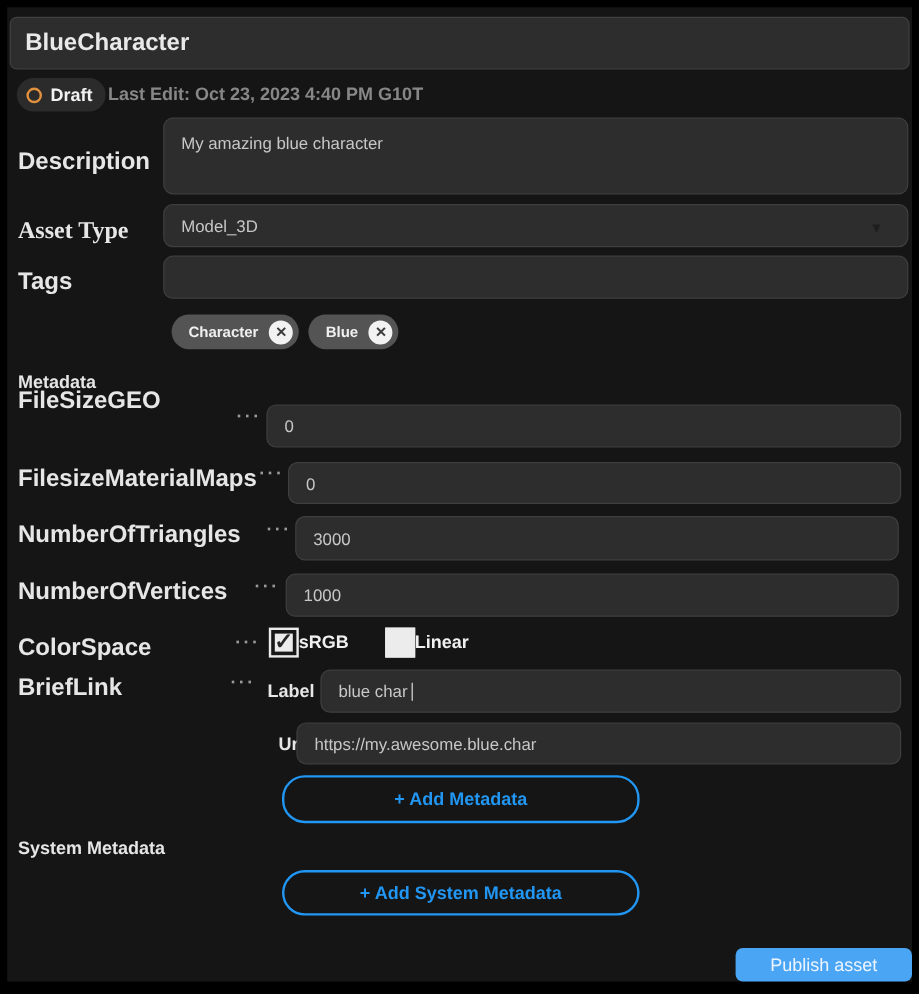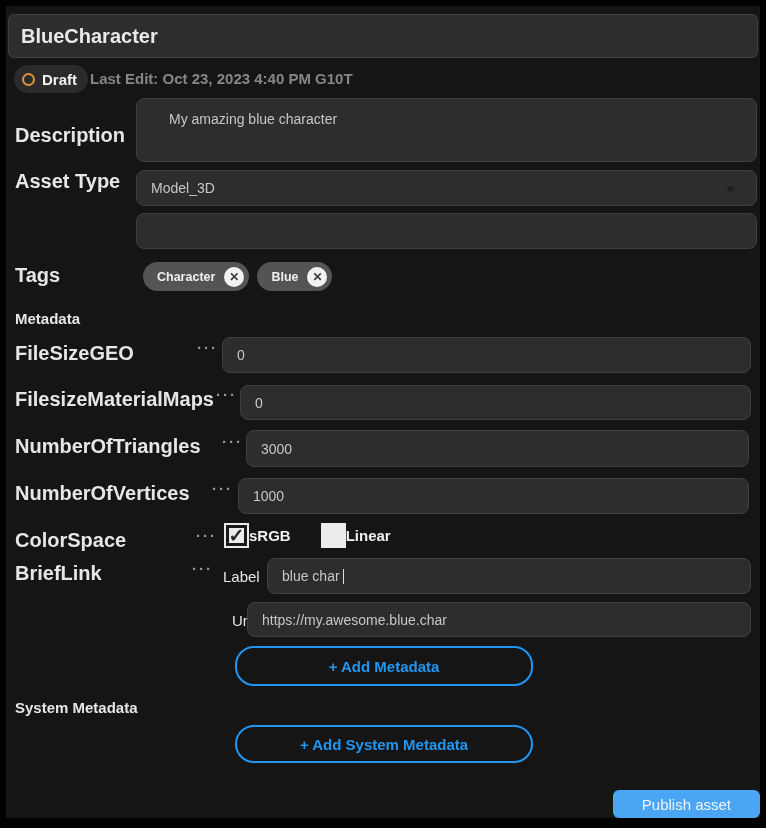--- a/index.html
+++ b/index.html
@@ -22,21 +22,21 @@
     border-radius: 50%; }
   .status-label { color: #f2f2f2; font-size: 15px; font-weight: bold; }
   .last-edit { left: 84px; top: 59px; height: 28px; line-height: 28px;
     color: #878787; font-size: 15px; font-weight: 600; }
 
   .field-label { color: #e6e6e6; font-size: 20px; font-weight: bold; }
   .section-label { color: #e6e6e6; font-size: 15px; font-weight: bold; }
 
   .box { background: #2d2d2d; border: 1px solid #3f3f3f; border-radius: 8px;
     color: #c7c7c7; font-size: 14px; font-family: "Liberation Sans", sans-serif; }
-  textarea.box { resize: none; padding: 12px 32px; outline: none; }
+  textarea.box { resize: none; padding: 12px 14px; outline: none; }
   input.box { padding: 0 14px; outline: none; }
 
   .select-box { display: flex; align-items: center; padding: 0 14px; }
   .chevron { position: absolute; right: 22px; top: 10px; color: #1e1e1e;
     font-size: 14px; }
 
   
   .chips { left: 137px; top: 256px; display: flex; gap: 8px; }
   .chip { height: 29px; background: #545454; border-radius: 15px;
     display: flex; align-items: center; gap: 9px; padding: 0 5px 0 14px; }
@@ -52,21 +52,21 @@
     background: #181818; display: flex; align-items: center; justify-content: center;
     position: relative; }
   .checkbox .inner { width: 15px; height: 15px; background: #ececec; display: none; }
   .checkbox .glyph { position: absolute; color: #262626; font-size: 19px;
     font-weight: bold; display: none; line-height: 1; }
   .checkbox.checked .inner { display: block; }
   .checkbox.checked .glyph { display: block; }
   .checkbox.unchecked { background: #ececec; }
   .cb-label { color: #f0f0f0; font-size: 15px; font-weight: bold; line-height: 25px; }
 
-  .inline-label { color: #e6e6e6; font-size: 15px; font-weight: normal; }
+  .inline-label { color: #e6e6e6; font-size: 15px; font-weight: bold; }
 
   .cursor-bar { display: inline-block; width: 1.5px; height: 15px; background: #dddddd;
     vertical-align: middle; margin-left: 3px; }
 
   .outline-btn { background: transparent; border: 2px solid #2196f3;
     border-radius: 19px; color: #2196f3; font-size: 15px; font-weight: bold;
     font-family: "Liberation Sans", sans-serif; width: 298px; height: 40px;
     cursor: pointer; }
 
   .footer-btns { position: absolute; right: 0px; top: 784px; display: flex; gap: 8px; }
@@ -83,43 +83,43 @@
 
   <div class="abs status-pill">
     <span class="status-dot"></span>
     <span class="status-label">Draft</span>
   </div>
   <div class="abs last-edit">Last Edit: Oct 23, 2023 4:40 PM G10T</div>
 
   <div class="abs field-label" style="left:9px; top:118px;">Description</div>
   <textarea class="abs box" style="left: 130px; top: 92px; width: 621px; height: 64px;">My amazing blue character</textarea>
 
-  <div class="abs field-label" style="left:9px; top:164px;">Asset Type</div>
+  <div class="abs field-label" style="left:9px; top:175px;font-family:Liberation Serif, serif;">Asset Type</div>
   <div class="abs box select-box" style="left:130px; top:164px; width:621px; height:36px;">
     <span>Model_3D</span>
     <span class="chevron">▾</span>
   </div>
 
-  <div class="abs field-label" style="left:9px; top:218px;margin-top:40px;">Tags</div>
+  <div class="abs field-label" style="left:9px; top:218px;">Tags</div>
   <input class="abs box" style="left: 130px; top: 207px; width: 621px; height: 36px;" readonly="" value="">
 
   <div class="abs chips">
     <div class="chip">
       <span class="chip-label">Character</span>
       <span class="chip-x">✕</span>
     </div>
     <div class="chip">
       <span class="chip-label">Blue</span>
       <span class="chip-x">✕</span>
     </div>
   </div>
 
   <div class="abs section-label" style="left:9px; top:304px;">Metadata</div>
 
-  <div class="abs field-label" style="left:9px; top:336px;">FileSizeGEO</div>
+  <div class="abs field-label" style="left:9px; top:317px;">FileSizeGEO</div>
   <span class="abs dots" style="left:191px; top:333px;">···</span>
   <input class="abs box" style="left: 216px; top: 331px; width: 529px; height: 36px;" readonly="" value="0">
 
   <div class="abs field-label" style="left:9px; top:382px;">FilesizeMaterialMaps</div>
   <span class="abs dots" style="left:210px; top:380px;">···</span>
   <input class="abs box" style="left: 234px; top: 379px; width: 511px; height: 35px;" readonly="" value="0">
 
   <div class="abs field-label" style="left:9px; top:429px;">NumberOfTriangles</div>
   <span class="abs dots" style="left:216px; top:427px;">···</span>
   <input class="abs box" style="left: 240px; top: 424px; width: 503px; height: 37px;" readonly="" value="3000">

